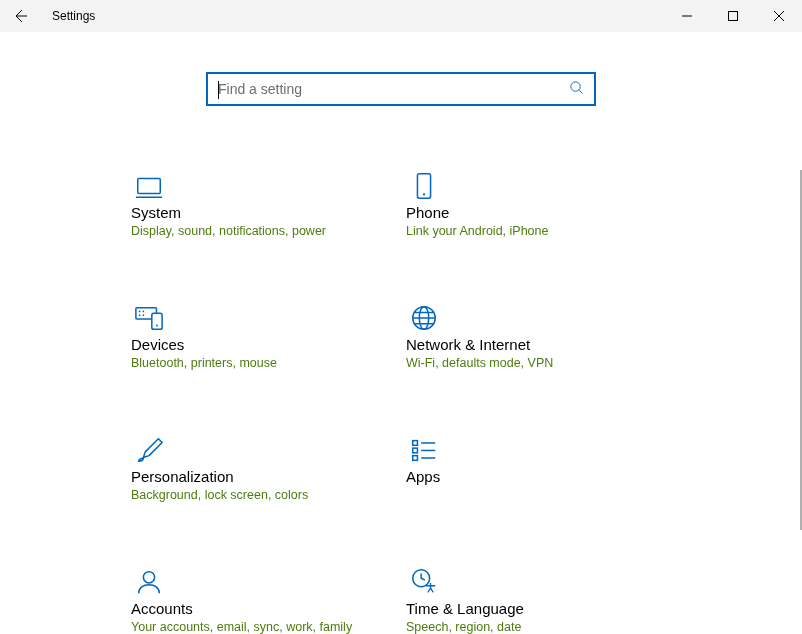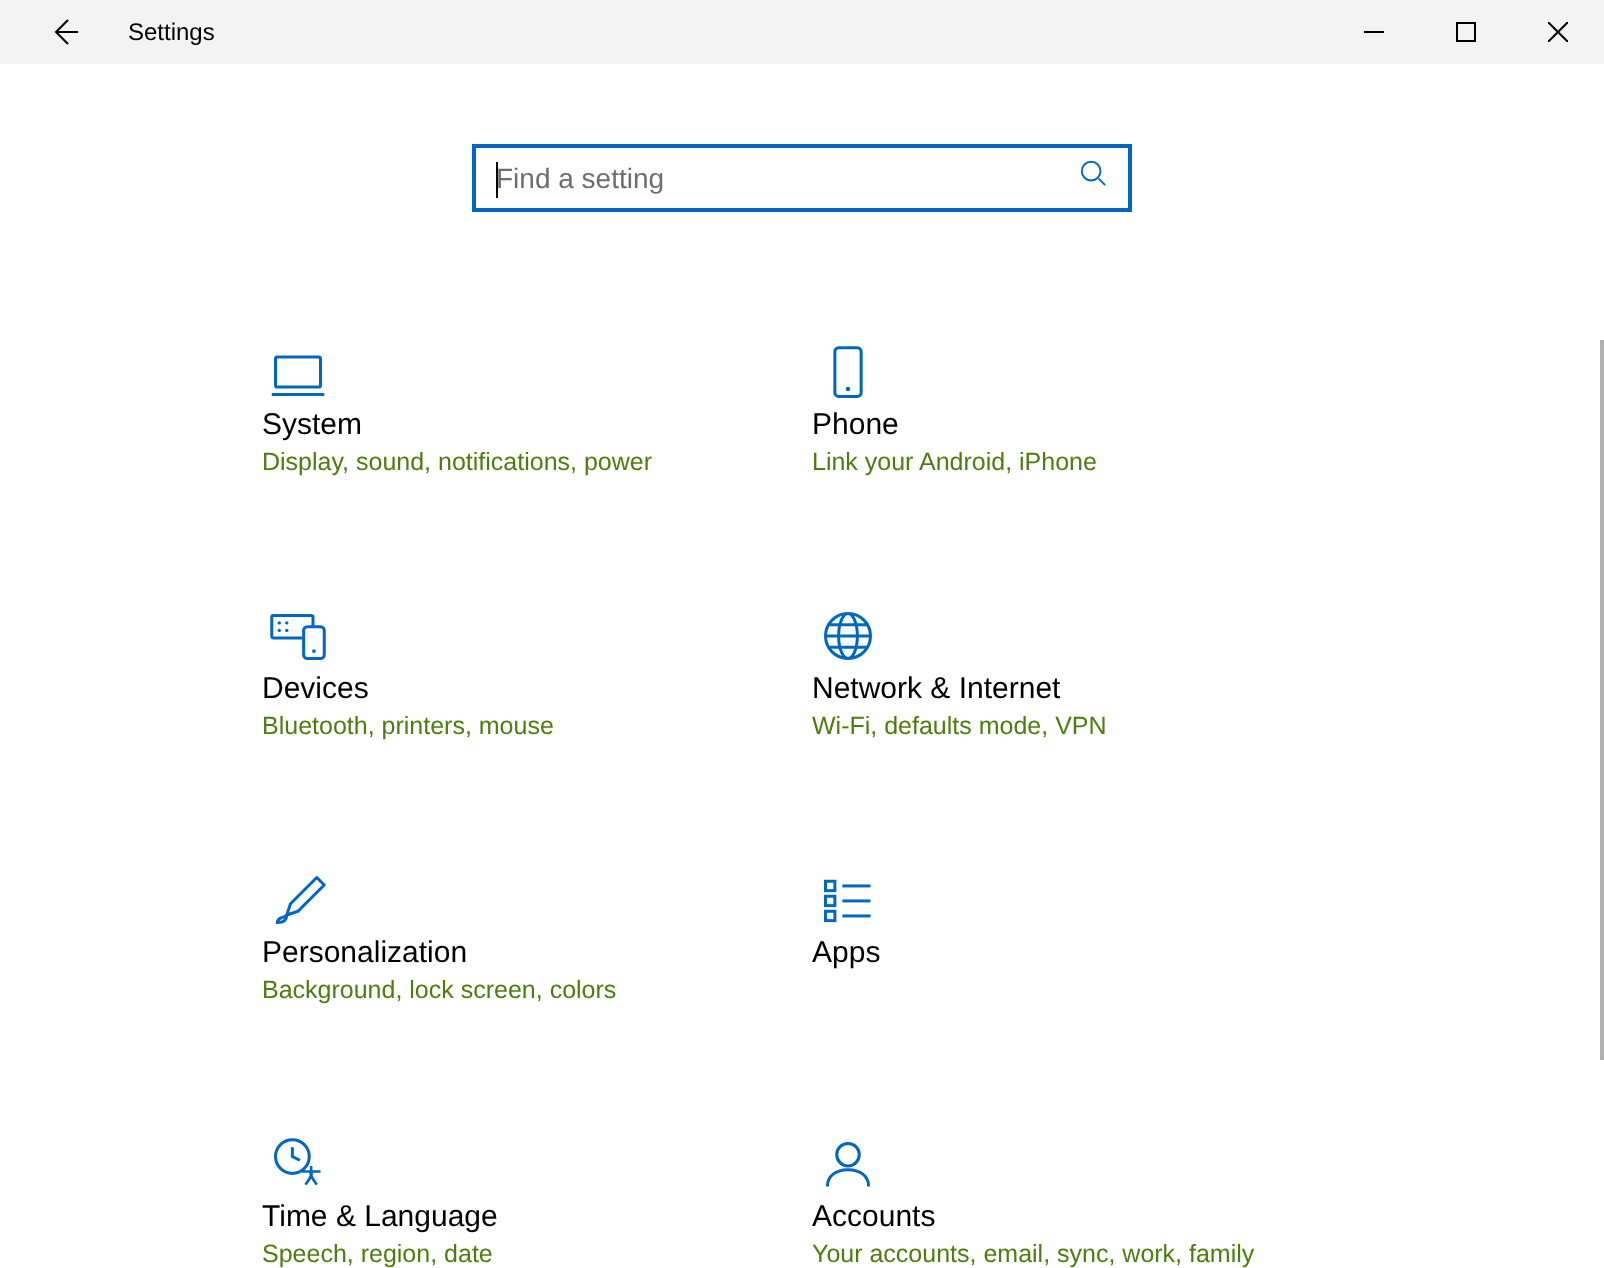--- a/index.html
+++ b/index.html
@@ -15,21 +15,21 @@
       height: 32px;
       background: #f3f3f3;
       display: flex;
       align-items: center;
       justify-content: space-between;
       border-bottom: 0;
     }
     .titlebar-left {
       display: flex;
       align-items: center;
-      padding-left: 16px;
+      padding-left: 4px;
     }
     .back-btn {
       width: 32px;
       height: 32px;
       display: flex;
       align-items: center;
       justify-content: center;
       cursor: pointer;
     }
     .title {
@@ -53,21 +53,21 @@
       height: calc(634px - 32px);
       overflow-y: auto;
       scrollbar-width: thin;
     }
     .search-wrap {
       display: flex;
       justify-content: center;
       margin-bottom: 60px;
     }
     .search-box {
-      width: 330px;
+      width: 390px;
       height: 34px;
       border: 2px solid #0067c0;
       display: flex;
       align-items: center;
       padding: 0 10px;
       position: relative;
     }
     .search-box input {
       border: none;
       outline: none;
@@ -267,47 +267,47 @@
           </svg>
       </div>
       <div class="tile-text">
         <div class="tile-title">Apps</div>
       </div>
     </div>
 
     <div class="tile">
       <div class="tile-icon">
         <svg width="30" height="30" viewBox="0 0 32 32">
+            <circle cx="16" cy="11" r="6" stroke="#0067c0" stroke-width="1.6" fill="none"></circle>
+            <path d="M5 28 C5 22 10 19 16 19 C22 19 27 22 27 28" stroke="#0067c0" stroke-width="1.6" fill="none"></path>
+          </svg>
+      </div>
+      <div class="tile-text">
+        <div class="tile-title">Accounts</div>
+        <div class="tile-desc">Your accounts, email, sync, work, family</div>
+      </div>
+    </div>
+
+    <div class="tile">
+      <div class="tile-icon">
+        <svg width="30" height="30" viewBox="0 0 32 32">
             <circle cx="13" cy="12" r="9" stroke="#0067c0" stroke-width="1.6" fill="none"></circle>
             <path d="M13 7 L13 12 L17 14" stroke="#0067c0" stroke-width="1.6" fill="none"></path>
             <path d="M18 20 L28 20 M23 17 L23 20 M20 27 C22 24 24 22 23 20 M26 27 C24 24 22 22 23 20" stroke="#0067c0" stroke-width="1.4" fill="none"></path>
           </svg>
       </div>
       <div class="tile-text">
         <div class="tile-title">Time &amp; Language</div>
         <div class="tile-desc">Speech, region, date</div>
       </div>
     </div>
 
     <div class="tile">
       <div class="tile-icon">
         <svg width="30" height="30" viewBox="0 0 32 32">
-            <circle cx="16" cy="11" r="6" stroke="#0067c0" stroke-width="1.6" fill="none"></circle>
-            <path d="M5 28 C5 22 10 19 16 19 C22 19 27 22 27 28" stroke="#0067c0" stroke-width="1.6" fill="none"></path>
-          </svg>
-      </div>
-      <div class="tile-text">
-        <div class="tile-title">Accounts</div>
-        <div class="tile-desc">Your accounts, email, sync, work, family</div>
-      </div>
-    </div>
-
-    <div class="tile">
-      <div class="tile-icon">
-        <svg width="30" height="30" viewBox="0 0 32 32">
             <circle cx="16" cy="16" r="12" stroke="#0067c0" stroke-width="1.6" fill="none"></circle>
             <path d="M8 8 C12 10 16 15 16 15 C16 15 20 10 24 8 M7 24 C9 18 16 12 16 12 C16 12 23 18 25 24" stroke="#0067c0" stroke-width="1.6" fill="none"></path>
           </svg>
       </div>
       <div class="tile-text">
         <div class="tile-desc">Xbox Game Bar, captures, Game</div>
       </div>
     </div>
 
     <div class="tile">

